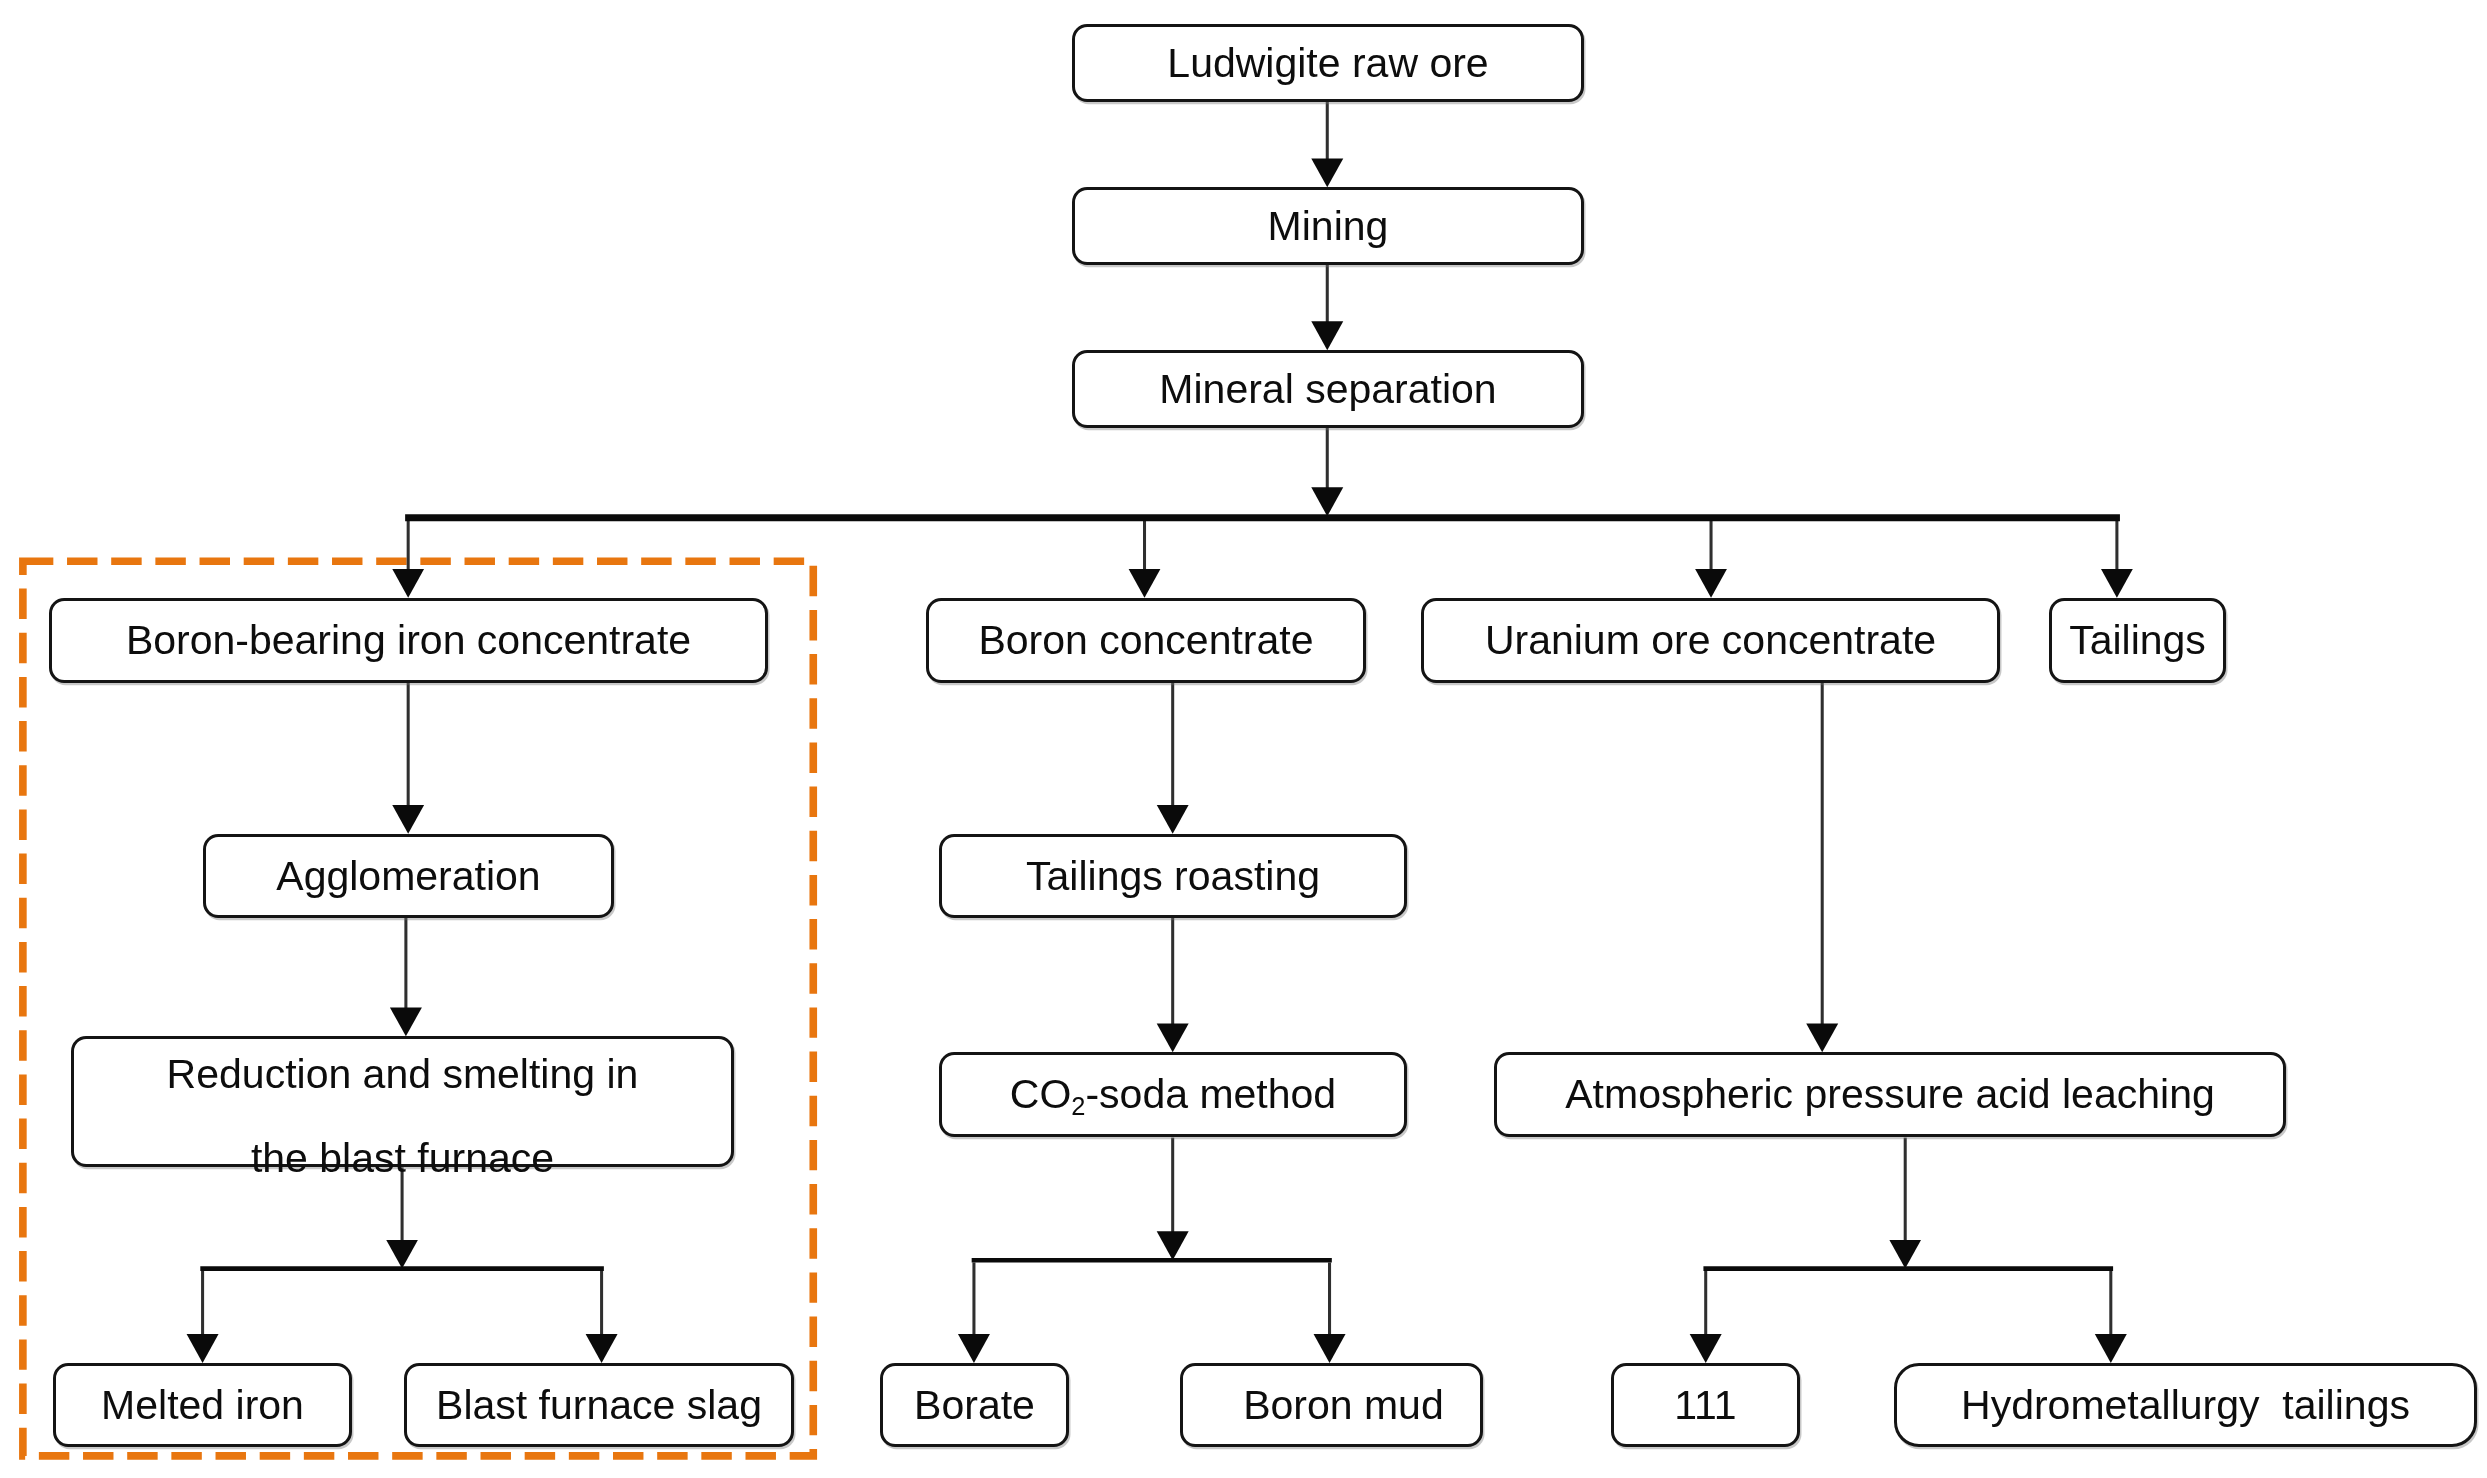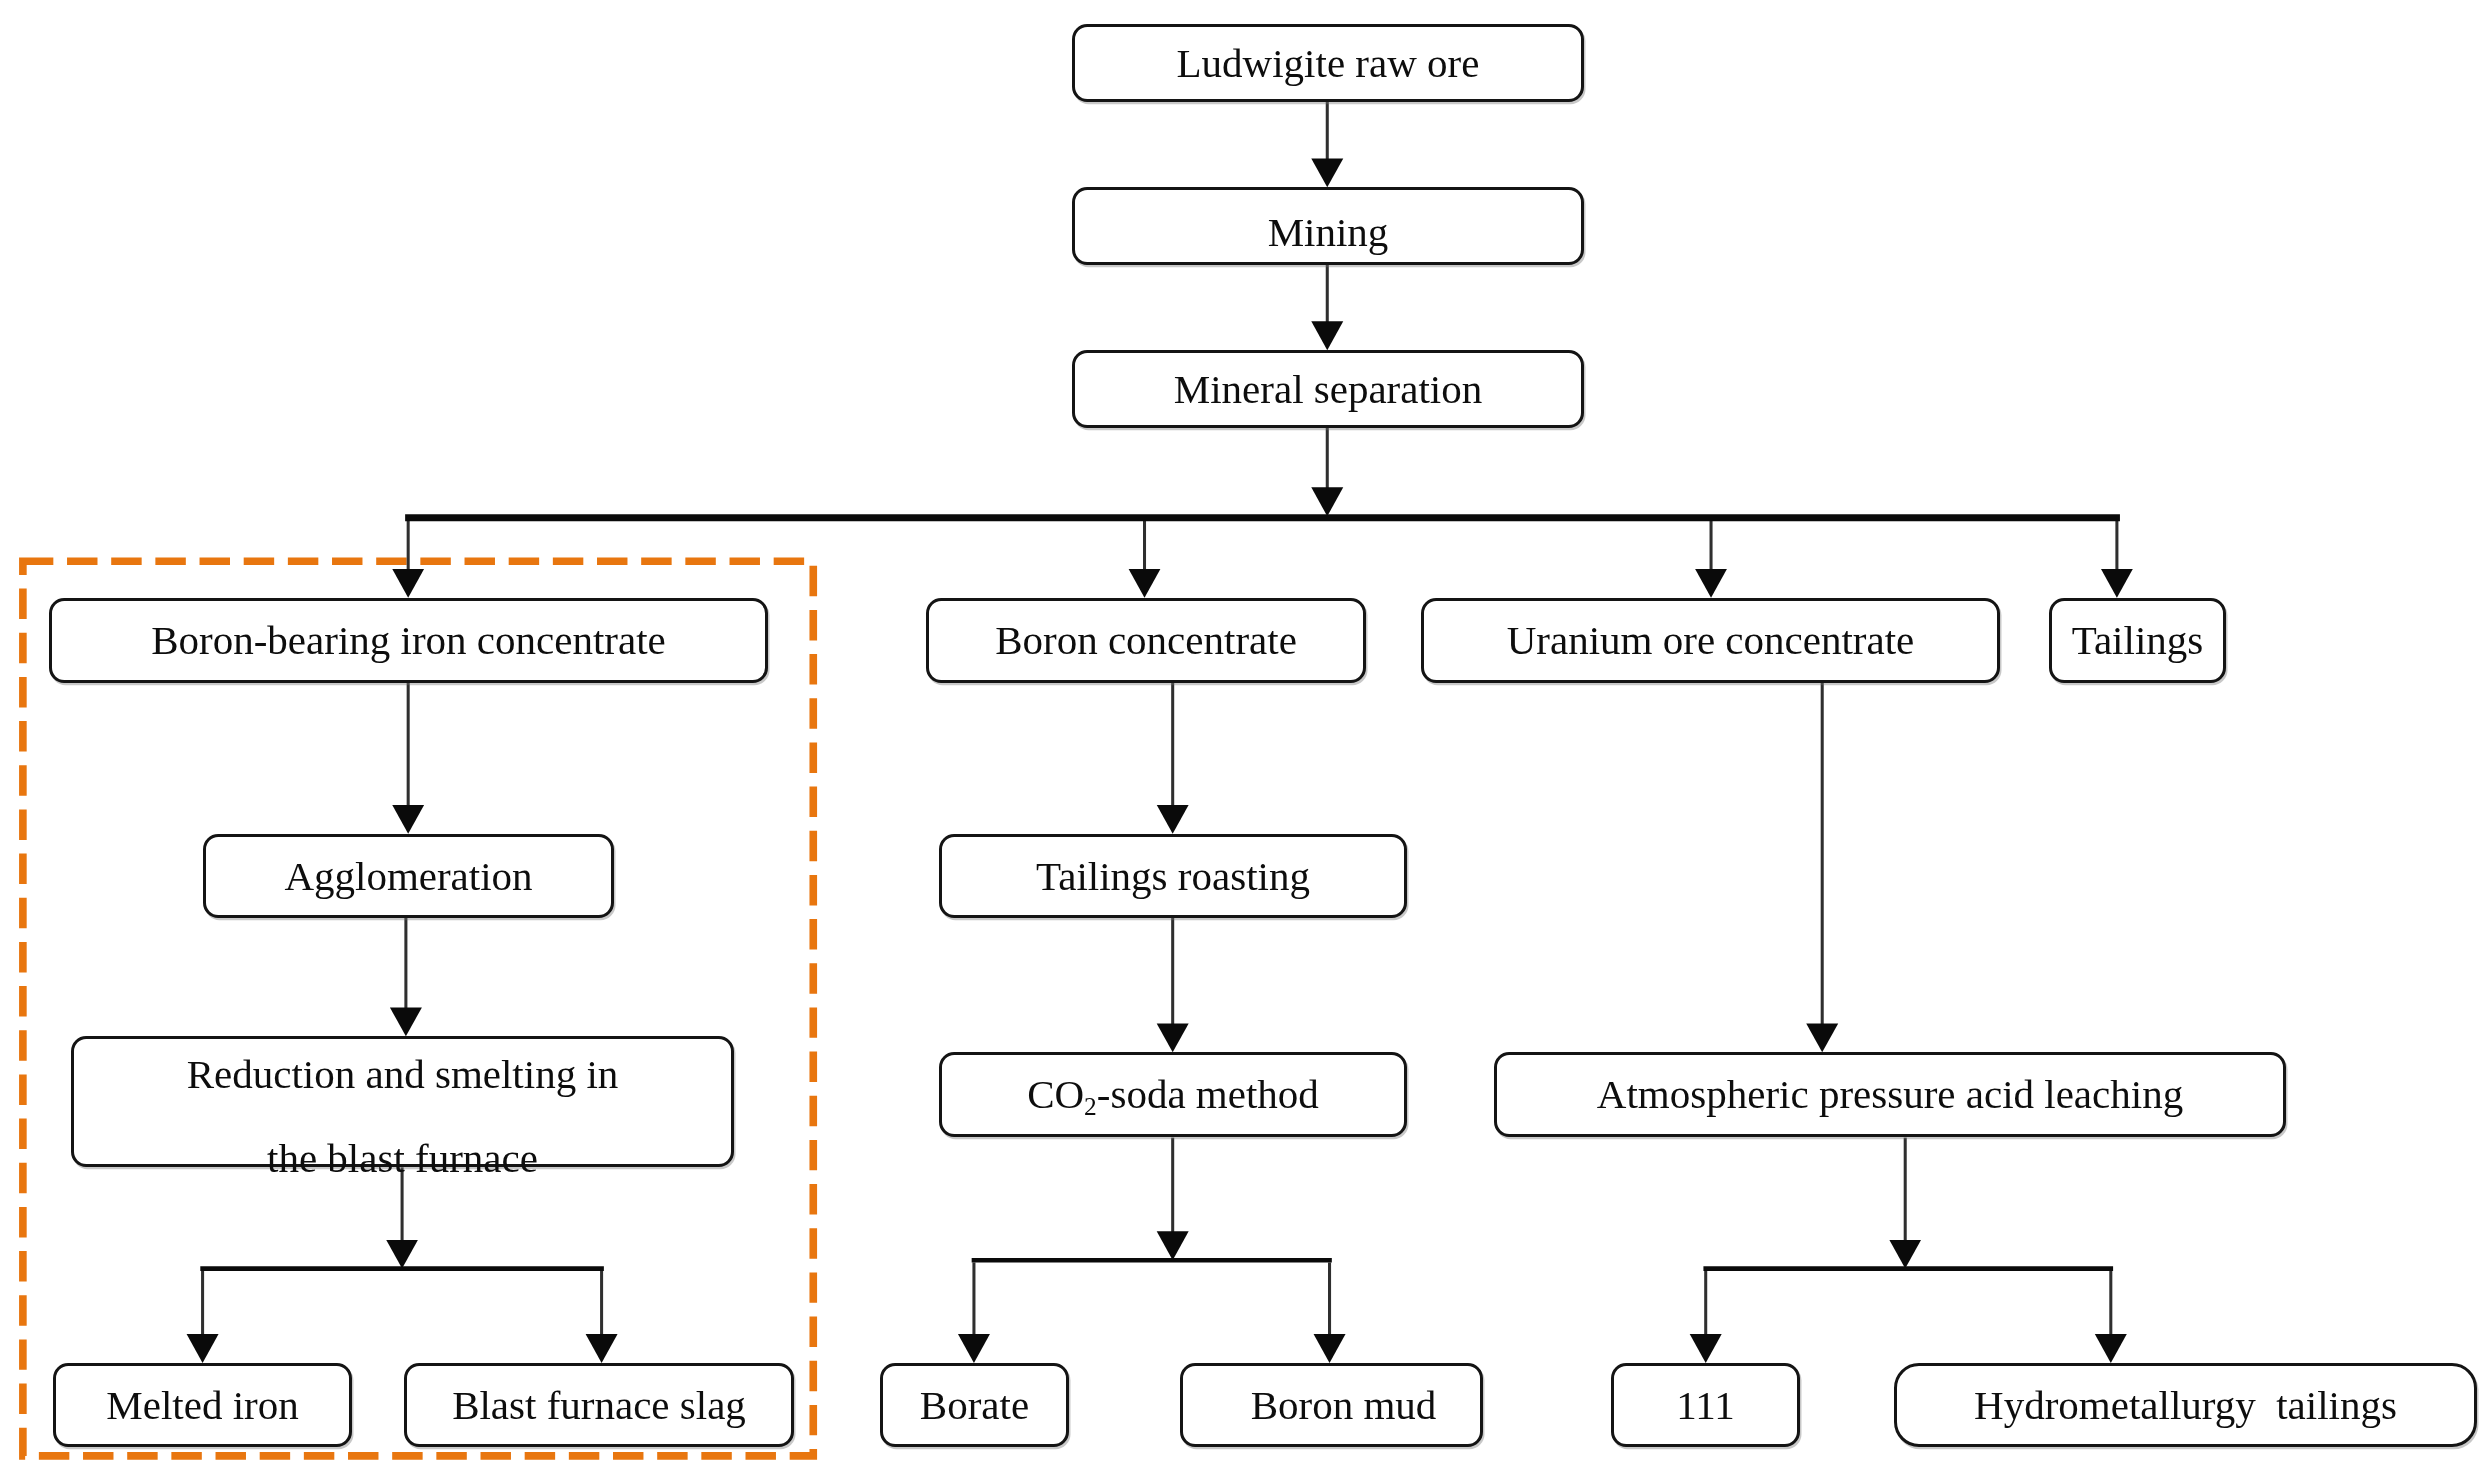--- a/index.html
+++ b/index.html
@@ -5,21 +5,21 @@
   html, body {
     margin: 0;
     padding: 0;
     background: #ffffff;
   }
   #stage {
     position: relative;
     width: 2487px;
     height: 1478px;
     background: #ffffff;
-    font-family: Liberation Serif, serif;
+    font-family: Liberation Sans, sans-serif;
     overflow: hidden;
   }
   #connector-layer {
     position: absolute;
     left: 0;
     top: 0;
     z-index: 1;
   }
   .thin  { stroke-width: 4; fill: none; }
   .bar-main  { stroke-width: 9; fill: none; }
@@ -100,21 +100,21 @@
       <line class="bar-main" x1="532" y1="680" x2="2784" y2="680"></line>
       <line class="bar-split" x1="263" y1="1666" x2="793" y2="1666"></line>
       <line class="bar-split" x1="1276" y1="1655" x2="1749" y2="1655"></line>
       <line class="bar-split" x1="2237" y1="1666" x2="2775" y2="1666"></line>
     </g>
   </svg>
 
   <div class="node" style="left:1072px; top:24.4px;  width:512px; height:78px;">
     <span class="lbl">Ludwigite raw ore</span>
   </div>
-  <div class="node" style="left:1072px; top:187px; width:512px; height:78px;align-items:flex-end;">
+  <div class="node" style="left:1072px; top:187px; width:512px; height:78px;">
     <span class="lbl">Mining</span>
   </div>
   <div class="node" style="left:49px;   top:598px; width:719px; height:85px;">
     <span class="lbl">Boron-bearing iron concentrate</span>
   </div>
 
   <div class="node" style="left:1072px; top:350px; width:512px; height:78px;">
     <span class="lbl">Mineral separation</span>
   </div>
   <div class="node" style="left:926px; top:598px; width:440px; height:85px;">

